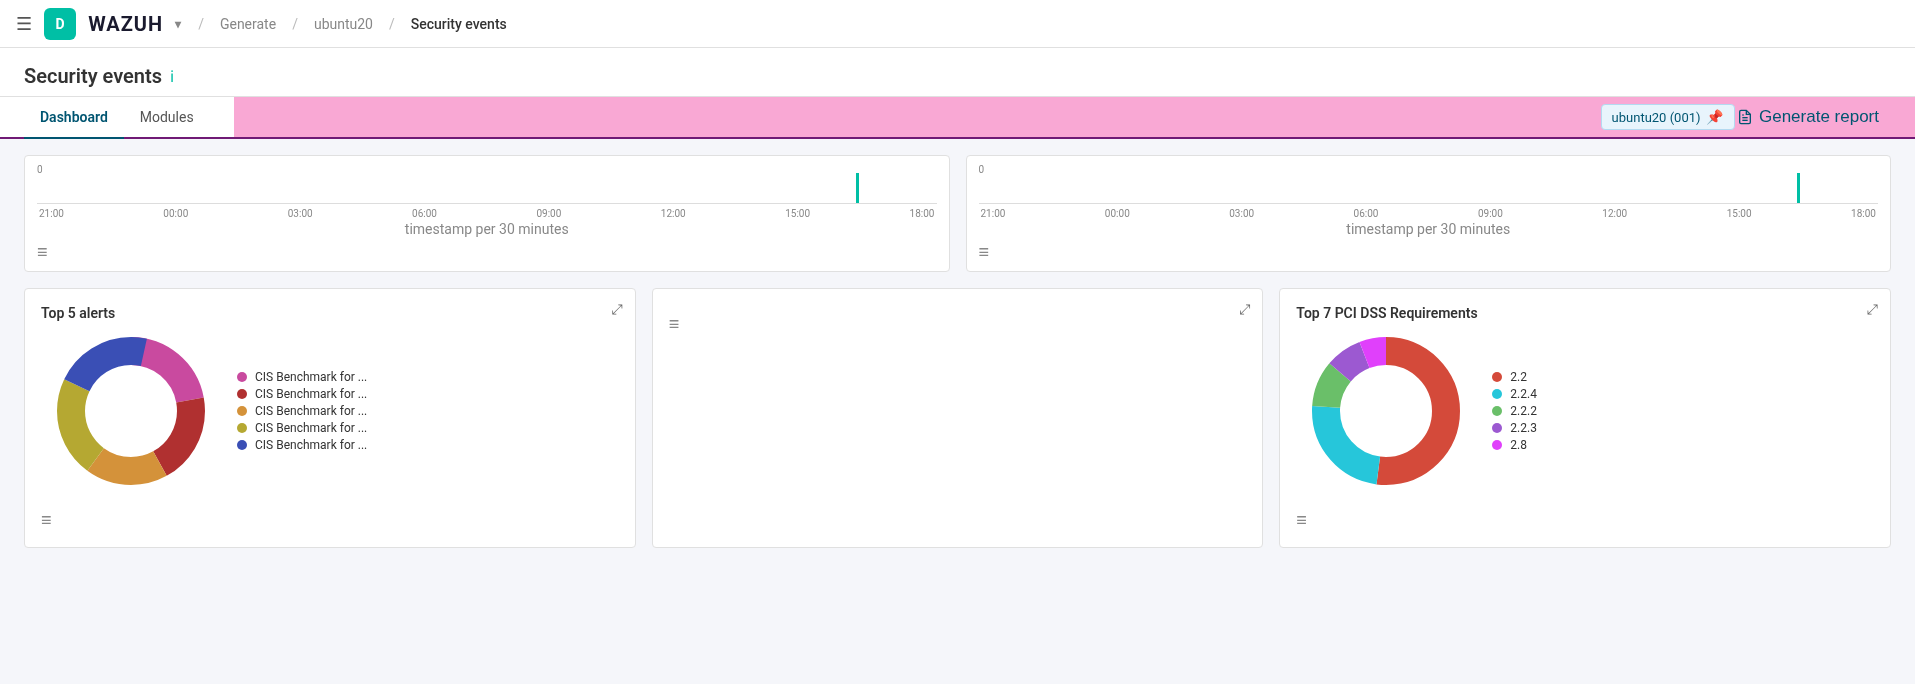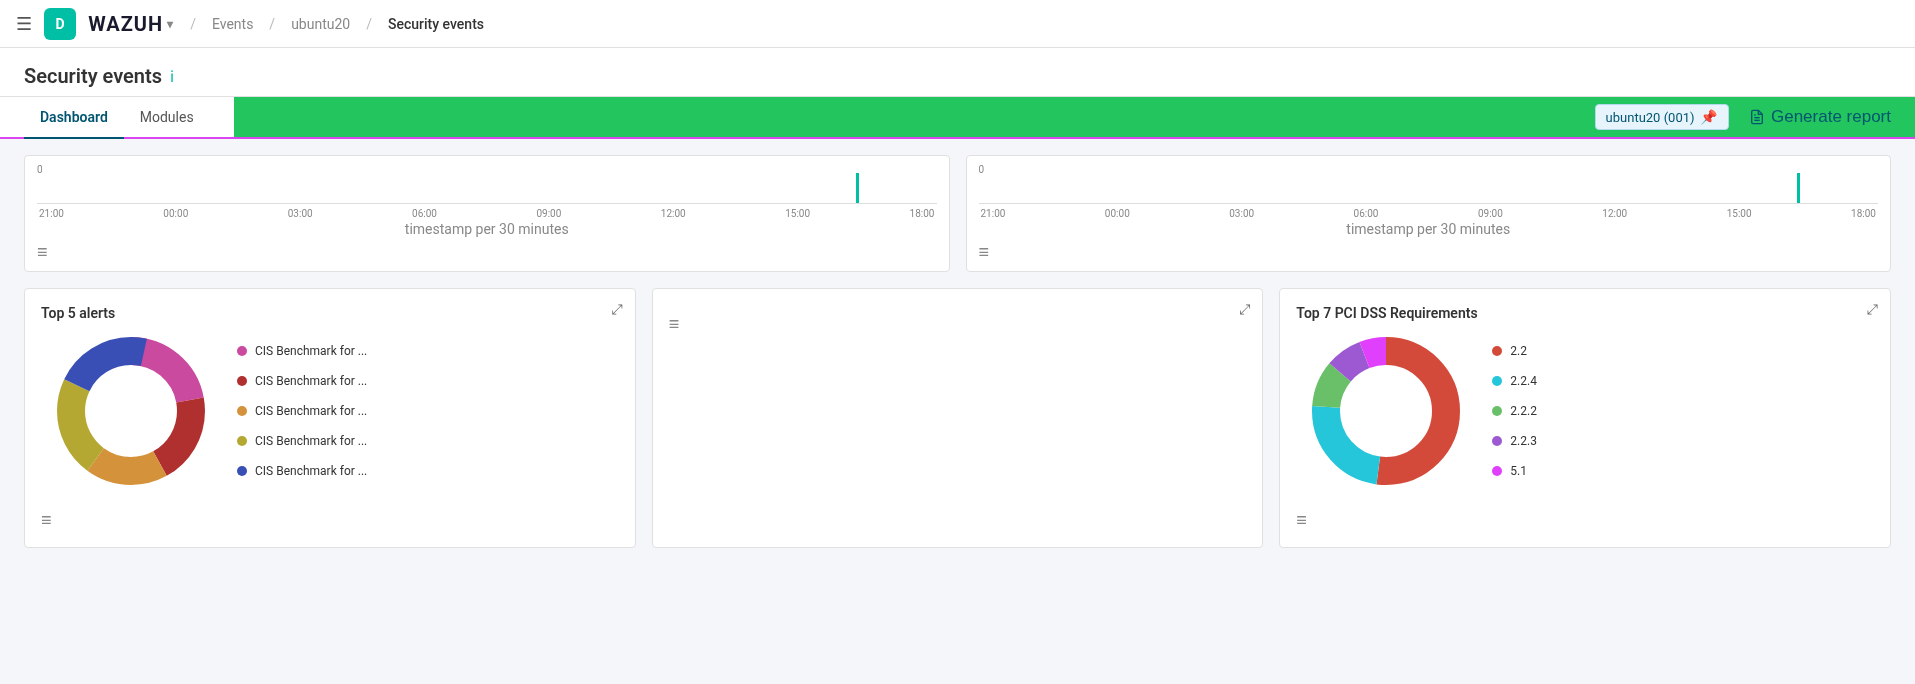--- a/index.html
+++ b/index.html
@@ -9,21 +9,21 @@
     .topnav {
       display: flex; align-items: center; height: 48px;
       background: #fff; border-bottom: 1px solid #e0e0e0; padding: 0 16px; gap: 12px;
     }
     .hamburger { font-size: 18px; cursor: pointer; color: #555; }
     .avatar {
       width: 32px; height: 32px; border-radius: 6px;
       background: #00bfa5; color: #fff; display: flex; align-items: center; justify-content: center;
       font-weight: bold; font-size: 14px;
     }
-    .brand { display: flex; align-items: center; gap: 4px; font-size: 20px; font-weight: 700; color: #1a1a2e; letter-spacing: 1px; }
+    .brand { display: flex; align-items: center; gap: 12px; font-size: 20px; font-weight: 700; color: #1a1a2e; letter-spacing: 1px; }
     .brand-arrow { font-size: 12px; color: #888; cursor: pointer; }
     .nav-sep { color: #bbb; margin: 0 4px; }
     .nav-modules { color: #888; }
     .nav-agent { color: #888; }
     .nav-current { color: #333; font-weight: 500; }
 
     
     .page-header {
       display: flex; align-items: center; padding: 16px 24px 8px 24px; background: #fff;
       border-bottom: 1px solid #e0e0e0; gap: 8px;
@@ -88,55 +88,55 @@
     }
     .chart-title { font-size: 14px; font-weight: 600; }
     .expand-icon {
       position: absolute; top: 12px; right: 12px; cursor: pointer; color: #666; font-size: 14px;
     }
     .chart-body {
       display: flex; align-items: center; gap: 16px;
     }
     .donut-wrap { position: relative; width: 180px; height: 180px; flex-shrink: 0; }
     .donut-wrap svg { width: 180px; height: 180px; }
-    .legend { display: flex; flex-direction: column; gap: 16px; }
+    .legend { display: flex; flex-direction: column; gap: 3px; }
     .legend-item { display: flex; align-items: center; gap: 8px; font-size: 12px; }
     .legend-dot { width: 10px; height: 10px; border-radius: 50%; flex-shrink: 0; }
     .chart-footer { margin-top: 8px; }
     .chart-legend-icon { font-size: 18px; color: #888; cursor: pointer; }
   </style>
 </head>
 <body>
 
 <nav class="topnav">
   <span class="hamburger">☰</span>
   <div class="avatar">D</div>
   <div class="brand">
     <span>WAZUH</span>
     <span class="brand-arrow">▾</span>
   </div>
   <span class="nav-sep">/</span>
-  <span class="nav-modules">Events</span>
+  <span class="nav-modules">Generate</span>
   <span class="nav-sep">/</span>
   <span class="nav-agent">ubuntu20</span>
   <span class="nav-sep">/</span>
   <span class="nav-current">Security events</span>
 </nav>
 
 <div class="page-header">
   <span class="page-title">Security events</span>
   <span class="info-icon">ℹ</span>
 </div>
 
-<div style="background:#22c55e; display:flex; align-items:center; justify-content:space-between; border-bottom:2px solid #d946ef; padding-right:24px;">
+<div style="background:#f9a8d4; display:flex; align-items:center; justify-content:space-between; border-bottom:2px solid #701a75; padding-right:36px;">
   <div class="tabs" style="border-bottom:none;">
     <div class="tab active">Dashboard</div>
     <div class="tab">Modules</div>
   </div>
-  <div style="display:flex; align-items:center; gap:20px;">
+  <div style="display:flex; align-items:center; gap:2px;">
     <div class="agent-badge">
       <span>ubuntu20 (001)</span>
       <span class="pin-icon">📌</span>
     </div>
     <button class="generate-btn">
       <svg viewBox="0 0 24 24" fill="none" stroke="#005571" stroke-width="2">
         <path d="M14 2H6a2 2 0 0 0-2 2v16a2 2 0 0 0 2 2h12a2 2 0 0 0 2-2V8z"></path>
         <polyline points="14 2 14 8 20 8"></polyline>
         <line x1="16" y1="13" x2="8" y2="13"></line>
         <line x1="16" y1="17" x2="8" y2="17"></line>
@@ -267,21 +267,21 @@
           <div class="legend-item">
             <div class="legend-dot" style="background:#6abf69;"></div>
             <span>2.2.2</span>
           </div>
           <div class="legend-item">
             <div class="legend-dot" style="background:#9c59d1;"></div>
             <span>2.2.3</span>
           </div>
           <div class="legend-item">
             <div class="legend-dot" style="background:#e040fb;"></div>
-            <span>5.1</span>
+            <span>2.8</span>
           </div>
         </div>
       </div>
       <div class="chart-footer">
         <span class="chart-legend-icon">≡</span>
       </div>
     </div>
 
   </div>
 </div>

